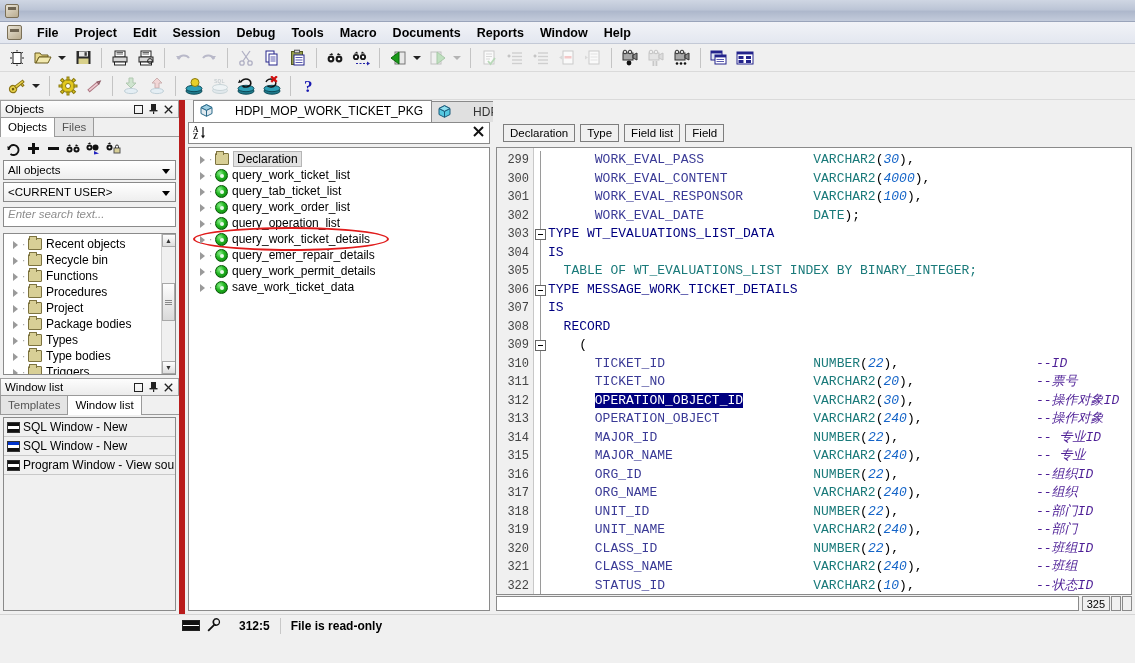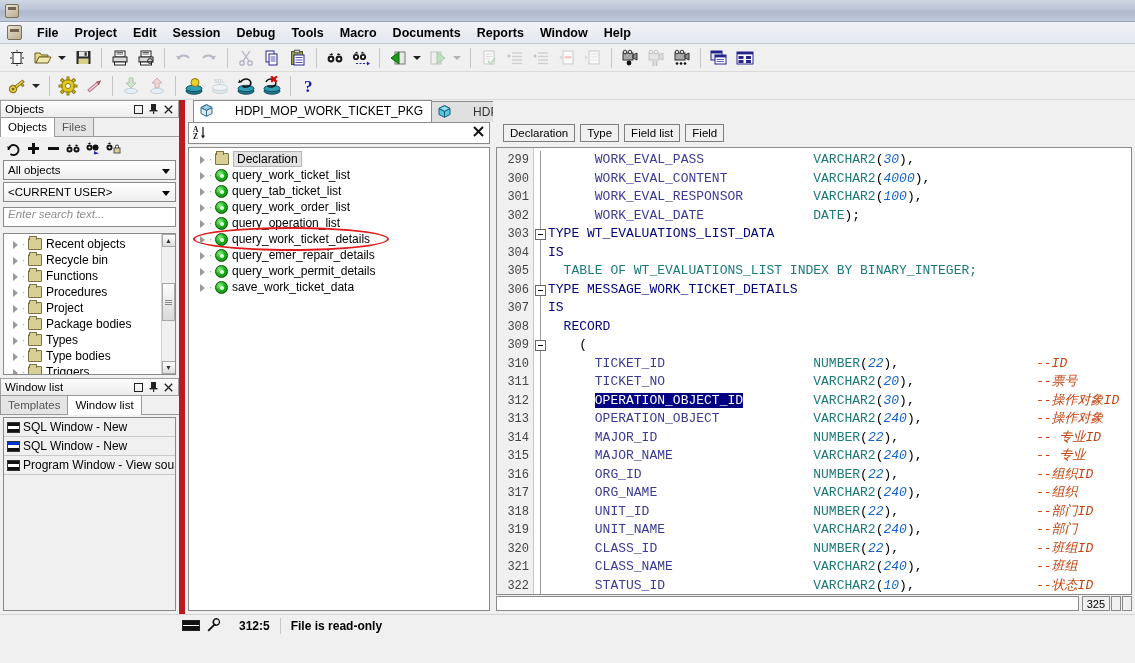--- a/index.html
+++ b/index.html
@@ -321,21 +321,21 @@
     font-family: "Liberation Mono", monospace; font-size: 13px;
     white-space: pre;
   }
   .cline { height:18.5px; line-height:18.5px; position:relative; }
   .ident { color:#3a3a96; }
   .kw { color:#000080; font-weight:normal; }
   .dtype { color: #1a7a7a; }
   .num { color:#1464c8;font-style:italic; }
   .punct { color:#000; }
   .sel { background:#000080; color:#fff; }
-  .cmt { color:#c2410c; font-style: italic; position:absolute;font-family:Liberation Mono, monospace; }
+  .cmt { color:#4c1d95; font-style: italic; position:absolute;font-family:Liberation Mono, monospace; }
 
   .hscrollrow {
     height: 17px; margin: 0 3px 2px 3px;
     display:flex; align-items:center;
   }
   .hscrollbar {
     flex:1; height:15px; border:1px solid #8a8a8a; background:#fff;
   }
   .hs-tail { display:flex; align-items:center; gap:1px; margin-left:3px;}
   .hs-cell { height:15px; border:1px solid #8a8a8a; background:#f0f0f0; display:flex;align-items:center;justify-content:center; font-size:11px; padding:0 4px;}

